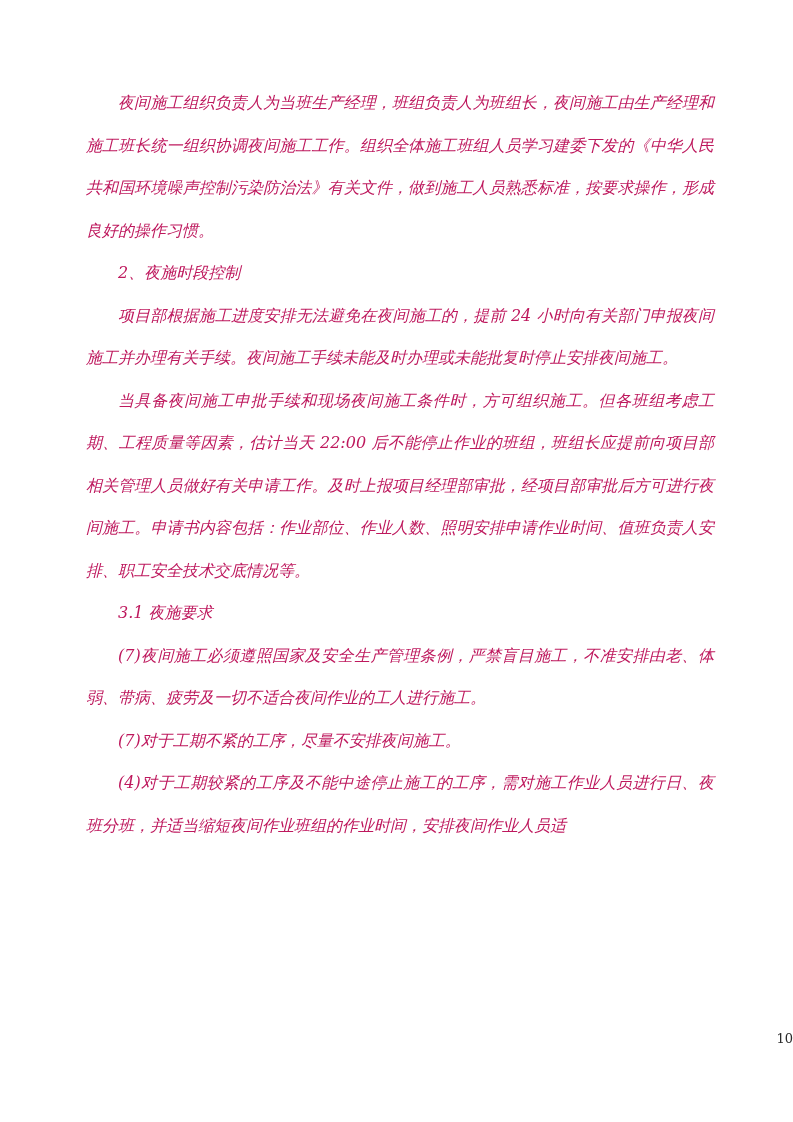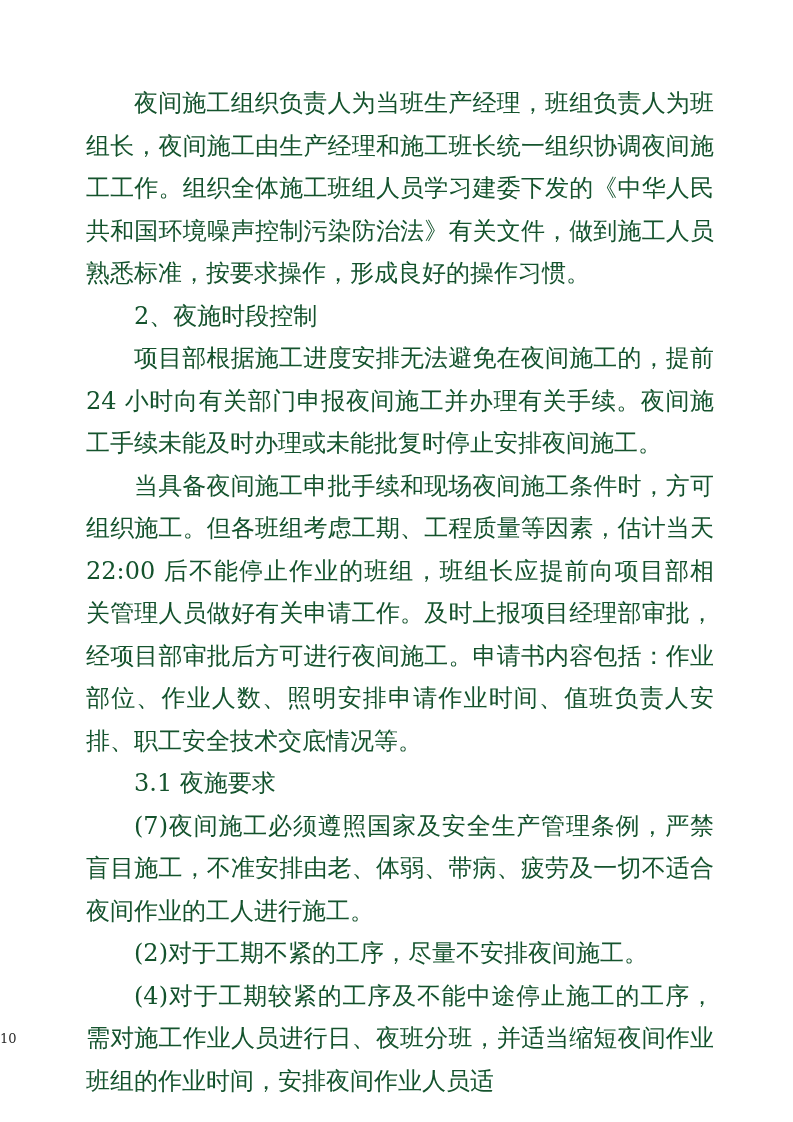--- a/index.html
+++ b/index.html
@@ -13,52 +13,53 @@
     height: 1122px;
     background: #ffffff;
     overflow: hidden;
     font-family: "DejaVu Serif", "Liberation Serif", serif;
   }
   .content {
     position: absolute;
     top: 82px;
     left: 86px;
     width: 628px;
-    color: #14532d;
-    font-size: 24px;
+    color: #be185d;
+    font-size: 16px;
     line-height: 42.5px;
     text-align: justify;
     text-justify: inter-ideograph;
+    font-style: italic;
   }
   .content p {
     margin: 0;
     padding: 0;
     text-indent: 2em;
     word-break: break-all;
   }
   .footer {
     position: absolute;
     top: 1030px;
     left: 0;
     width: 100%;
-    text-align: left;
+    text-align: right;
     color: #2a2a2a;
     font-size: 13px;
     line-height: 18px;
     font-family: "DejaVu Serif", "Liberation Serif", serif;
   }
 </style>
 </head>
 <body>
 
 <div class="page">
   <div class="content">
     <p>夜间施工组织负责人为当班生产经理，班组负责人为班组长，夜间施工由生产经理和施工班长统一组织协调夜间施工工作。组织全体施工班组人员学习建委下发的《中华人民共和国环境噪声控制污染防治法》有关文件，做到施工人员熟悉标准，按要求操作，形成良好的操作习惯。</p>
     <p>2、夜施时段控制</p>
     <p>项目部根据施工进度安排无法避免在夜间施工的，提前 24 小时向有关部门申报夜间施工并办理有关手续。夜间施工手续未能及时办理或未能批复时停止安排夜间施工。</p>
     <p>当具备夜间施工申批手续和现场夜间施工条件时，方可组织施工。但各班组考虑工期、工程质量等因素，估计当天 22:00 后不能停止作业的班组，班组长应提前向项目部相关管理人员做好有关申请工作。及时上报项目经理部审批，经项目部审批后方可进行夜间施工。申请书内容包括：作业部位、作业人数、照明安排申请作业时间、值班负责人安排、职工安全技术交底情况等。</p>
     <p>3.1 夜施要求</p>
     <p>(7)夜间施工必须遵照国家及安全生产管理条例，严禁盲目施工，不准安排由老、体弱、带病、疲劳及一切不适合夜间作业的工人进行施工。</p>
-    <p>(2)对于工期不紧的工序，尽量不安排夜间施工。</p>
+    <p>(7)对于工期不紧的工序，尽量不安排夜间施工。</p>
     <p>(4)对于工期较紧的工序及不能中途停止施工的工序，需对施工作业人员进行日、夜班分班，并适当缩短夜间作业班组的作业时间，安排夜间作业人员适</p>
   </div>
   <div class="footer">10</div>
 </div>
 
 </body></html>

